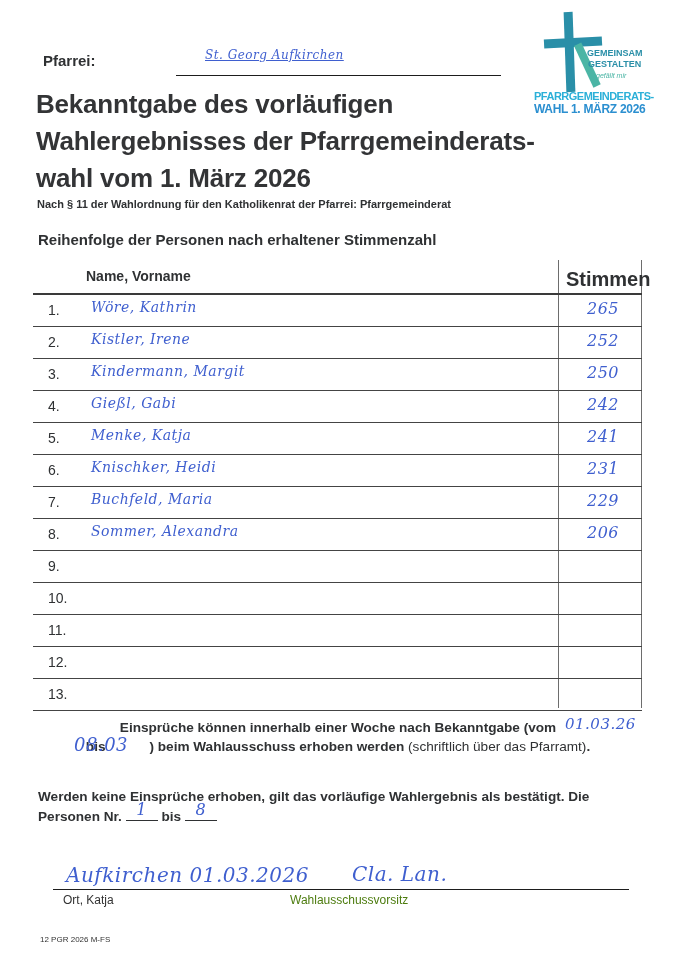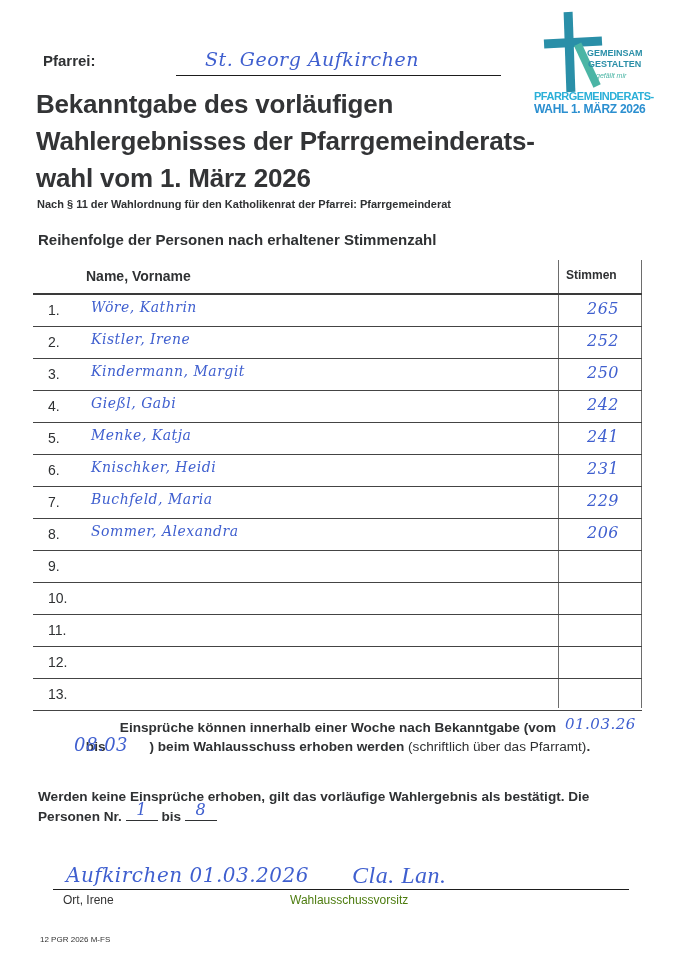--- a/index.html
+++ b/index.html
@@ -12,41 +12,41 @@
   .hand {
     font-family: "DejaVu Serif", "Liberation Serif", serif;
     font-style: italic;
     color: #3f5fcf;
     letter-spacing: 0.5px;
   }
 
   
   .pfarrei-label { left: 43px; top: 52px; font-size: 15px; font-weight: bold; }
   .pfarrei-line { left: 176px; top: 75px; width: 325px; border-top: 1.5px solid #1d1d1d; }
-  .pfarrei-value { left: 205px; top: 48px; font-size: 19px; }
+  .pfarrei-value { left: 205px; top: 48px; font-size: 12px; text-decoration: underline; }
 
   .title { left: 36px; top: 86px; font-size: 26px; font-weight: bold; line-height: 37px; color: #333436; letter-spacing: -0.2px; }
   .subtitle { left: 37px; top: 198px; font-size: 11px; font-weight: bold; color: #2f3133; }
 
   
   .logo { left: 522px; top: 8px; width: 130px; height: 110px; }
   .logo .cross-v { position: absolute; left: 43px; top: 4px; width: 9px; height: 80px; background: #2a8fa8; transform: rotate(-2deg); }
   .logo .cross-h { position: absolute; left: 22px; top: 30px; width: 58px; height: 9px; background: #2a8fa8; transform: rotate(-3deg); }
   .logo .cross-diag { position: absolute; left: 52px; top: 38px; width: 8px; height: 46px; background: #4bb5a5; transform: rotate(-25deg); transform-origin: top left; }
   .logo .t1 { position: absolute; left: 65px; top: 40px; font-size: 9px; font-weight: bold; color: #2a8fa8; }
   .logo .t2 { position: absolute; left: 66px; top: 51px; font-size: 9px; font-weight: bold; color: #2a8fa8; }
   .logo .t3 { position: absolute; left: 74px; top: 64px; font-size: 7px; font-style: italic; color: #4bb5a5; }
   .logo .t4 { position: absolute; left: 12px; top: 82px; font-size: 11px; font-weight: bold; color: #2bb0d8; letter-spacing: -0.5px; }
   .logo .t5 { position: absolute; left: 12px; top: 94px; font-size: 12px; font-weight: bold; color: #2b8fd0; letter-spacing: -0.3px; }
 
   .section-heading { left: 38px; top: 231px; font-size: 15px; font-weight: bold; color: #2f3133; }
   .tbl-vline-left-stimmen { left: 558px; top: 260px; height: 448px; border-left: 1px solid #6d6d6d; }
   .tbl-vline-right { left: 641px; top: 260px; height: 448px; border-left: 1px solid #6d6d6d; }
   .th-name { left: 86px; top: 268px; font-size: 14px; font-weight: bold; }
-  .th-stimmen { left: 566px; top: 268px; font-size: 12px; font-weight: bold; }
+  .th-stimmen { left: 566px; top: 268px; font-size: 20px; font-weight: bold; }
   .header-rule { left: 33px; top: 293px; width: 609px; border-top: 2.5px solid #3a3a3a; }
 
   .row { position: absolute; left: 33px; width: 609px; height: 31px; border-bottom: 1.5px solid #444; }
   .row .num { position: absolute; left: 15px; top: 7px; font-size: 14px; color: #2f3133; }
   .row .name { position: absolute; left: 58px; top: 4px; font-size: 14px; }
   .row .votes { position: absolute; left: 535px; top: 4px; width: 70px; text-align: center; font-size: 16px; }
 
   
   .p1 { left: 38px; top: 718px; width: 600px; font-size: 13.6px; line-height: 19px; text-align: center; }
   .p1 b, .p2 b { font-weight: bold; }
@@ -54,21 +54,21 @@
   .p1-date1 { left: 565px; top: 715px; font-size: 15px; }
   .p1-date2 { left: 74px; top: 734px; font-size: 18px; }
 
   .p2 { left: 38px; top: 787px; width: 610px; font-size: 13.6px; line-height: 19px; font-weight: bold; }
   .blank { display: inline-block; width: 32px; border-bottom: 1px solid #2f3133; text-align: center; height: 14px; position: relative; }
   .blank span { position: absolute; left: 0; right: 0; top: -6px; font-size: 16px; font-weight: normal; }
 
   
   .sig-line { left: 53px; top: 889px; width: 576px; border-top: 1px solid #1d1d1d; }
   .ort-value { left: 66px; top: 863px; font-size: 20px; }
-  .sig-value { left: 352px; top: 862px; font-size: 24px; font-family: Liberation Serif, serif; }
+  .sig-value { left: 352px; top: 862px; font-size: 20px; }
   .ort-label { left: 63px; top: 893px; font-size: 12px; color: #333; }
   .vorsitz-label { left: 290px; top: 893px; font-size: 12px; color: #4d7c0f; }
   .footer-code { left: 40px; top: 935px; font-size: 8px; color: #333; }
 </style>
 </head>
 <body>
 
 <div class="abs pfarrei-label">Pfarrei:</div>
 <div class="abs pfarrei-line"></div>
 <div class="abs hand pfarrei-value">St. Georg Aufkirchen</div>
@@ -176,16 +176,16 @@
 <div class="abs p2">
   <span>Werden keine Einsprüche erhoben, gilt das vorläufige Wahlergebnis als bestätigt. Die Personen Nr.</span>
   <span class="blank"><span class="hand">1</span></span>
   <span>bis</span>
   <span class="blank"><span class="hand">8</span></span>
 </div>
 
 <div class="abs hand ort-value">Aufkirchen 01.03.2026</div>
 <div class="abs hand sig-value">Cla. Lan.</div>
 <div class="abs sig-line"></div>
-<div class="abs ort-label">Ort, Irene</div>
+<div class="abs ort-label">Ort, Katja</div>
 <div class="abs vorsitz-label">Wahlausschussvorsitz</div>
 
 <div class="abs footer-code">12 PGR 2026 M-FS</div>
 
 </body></html>

